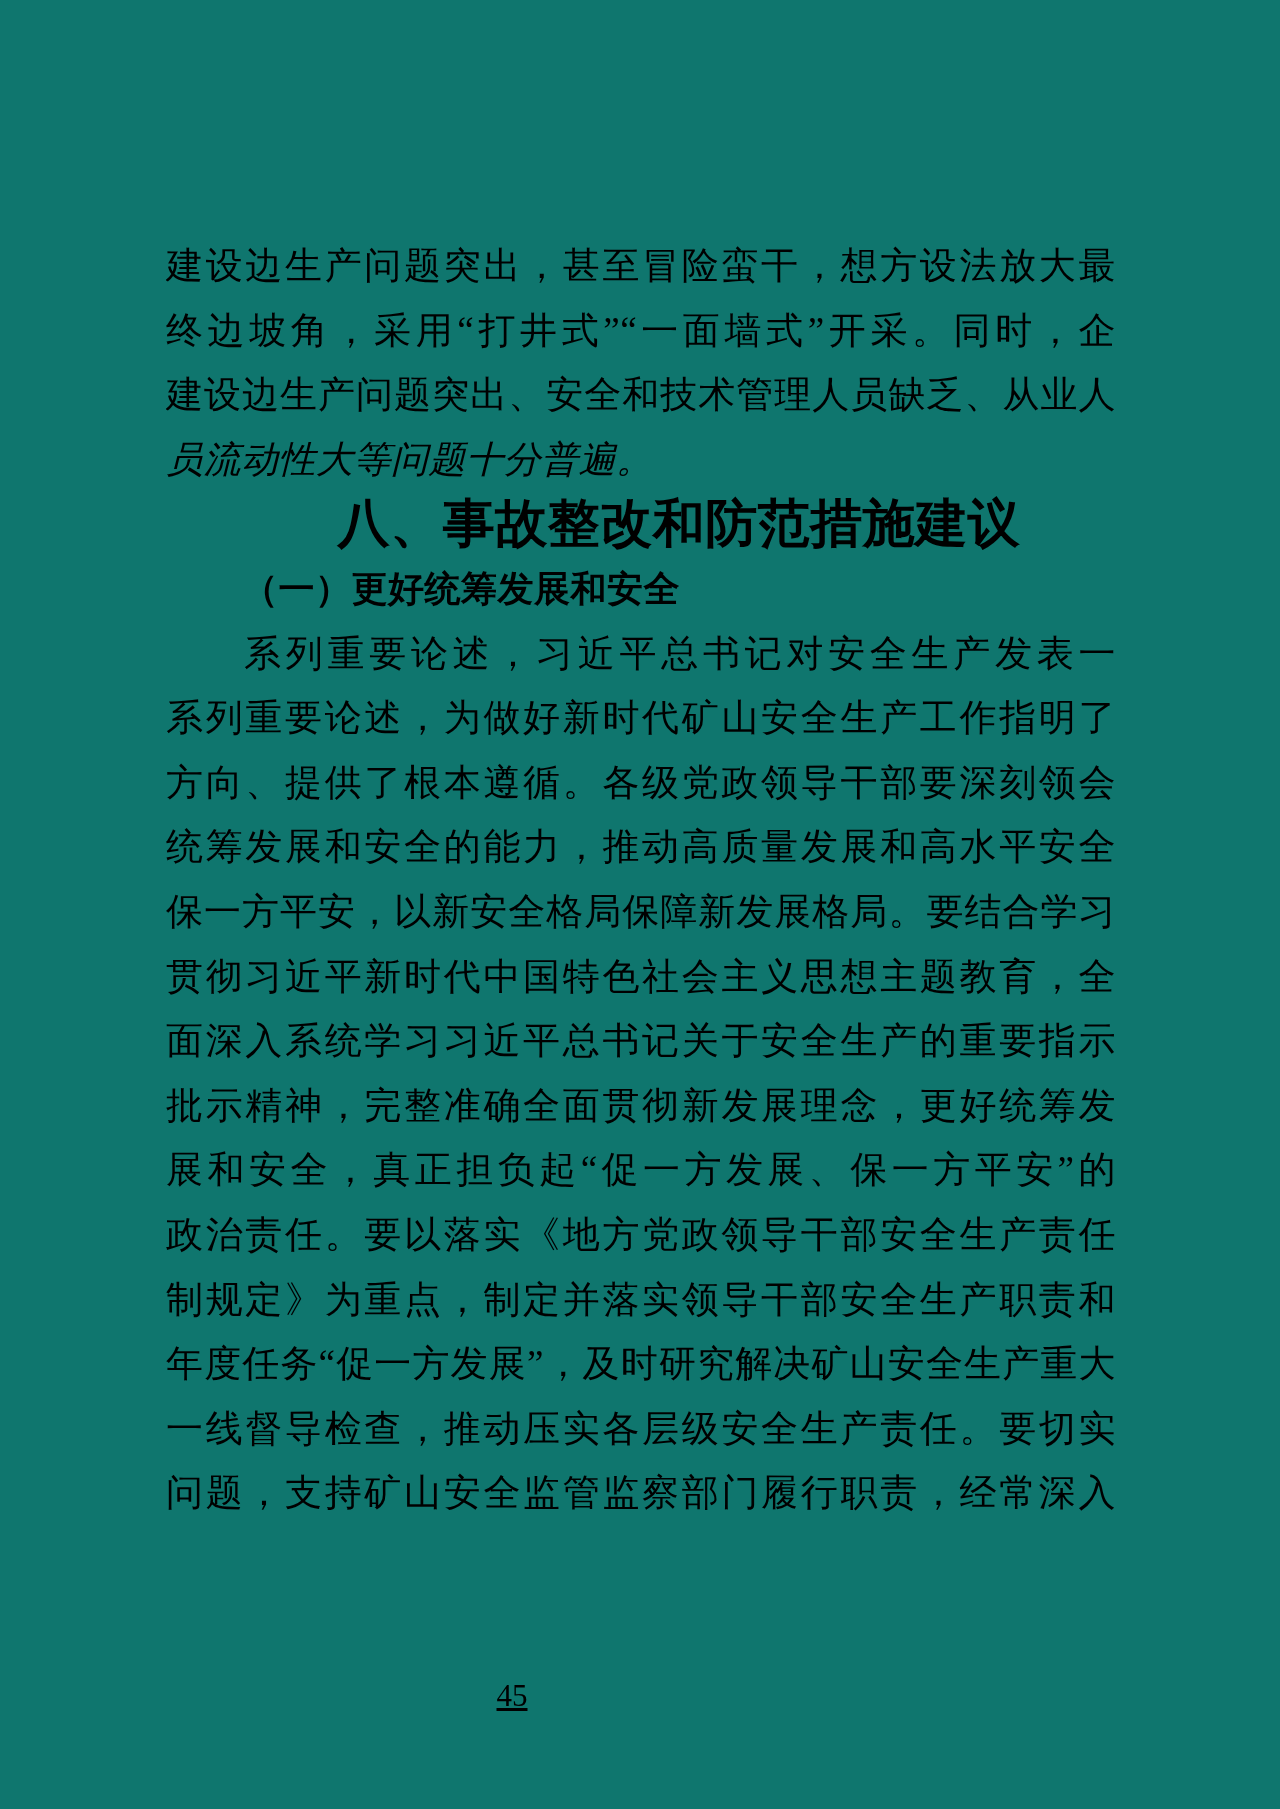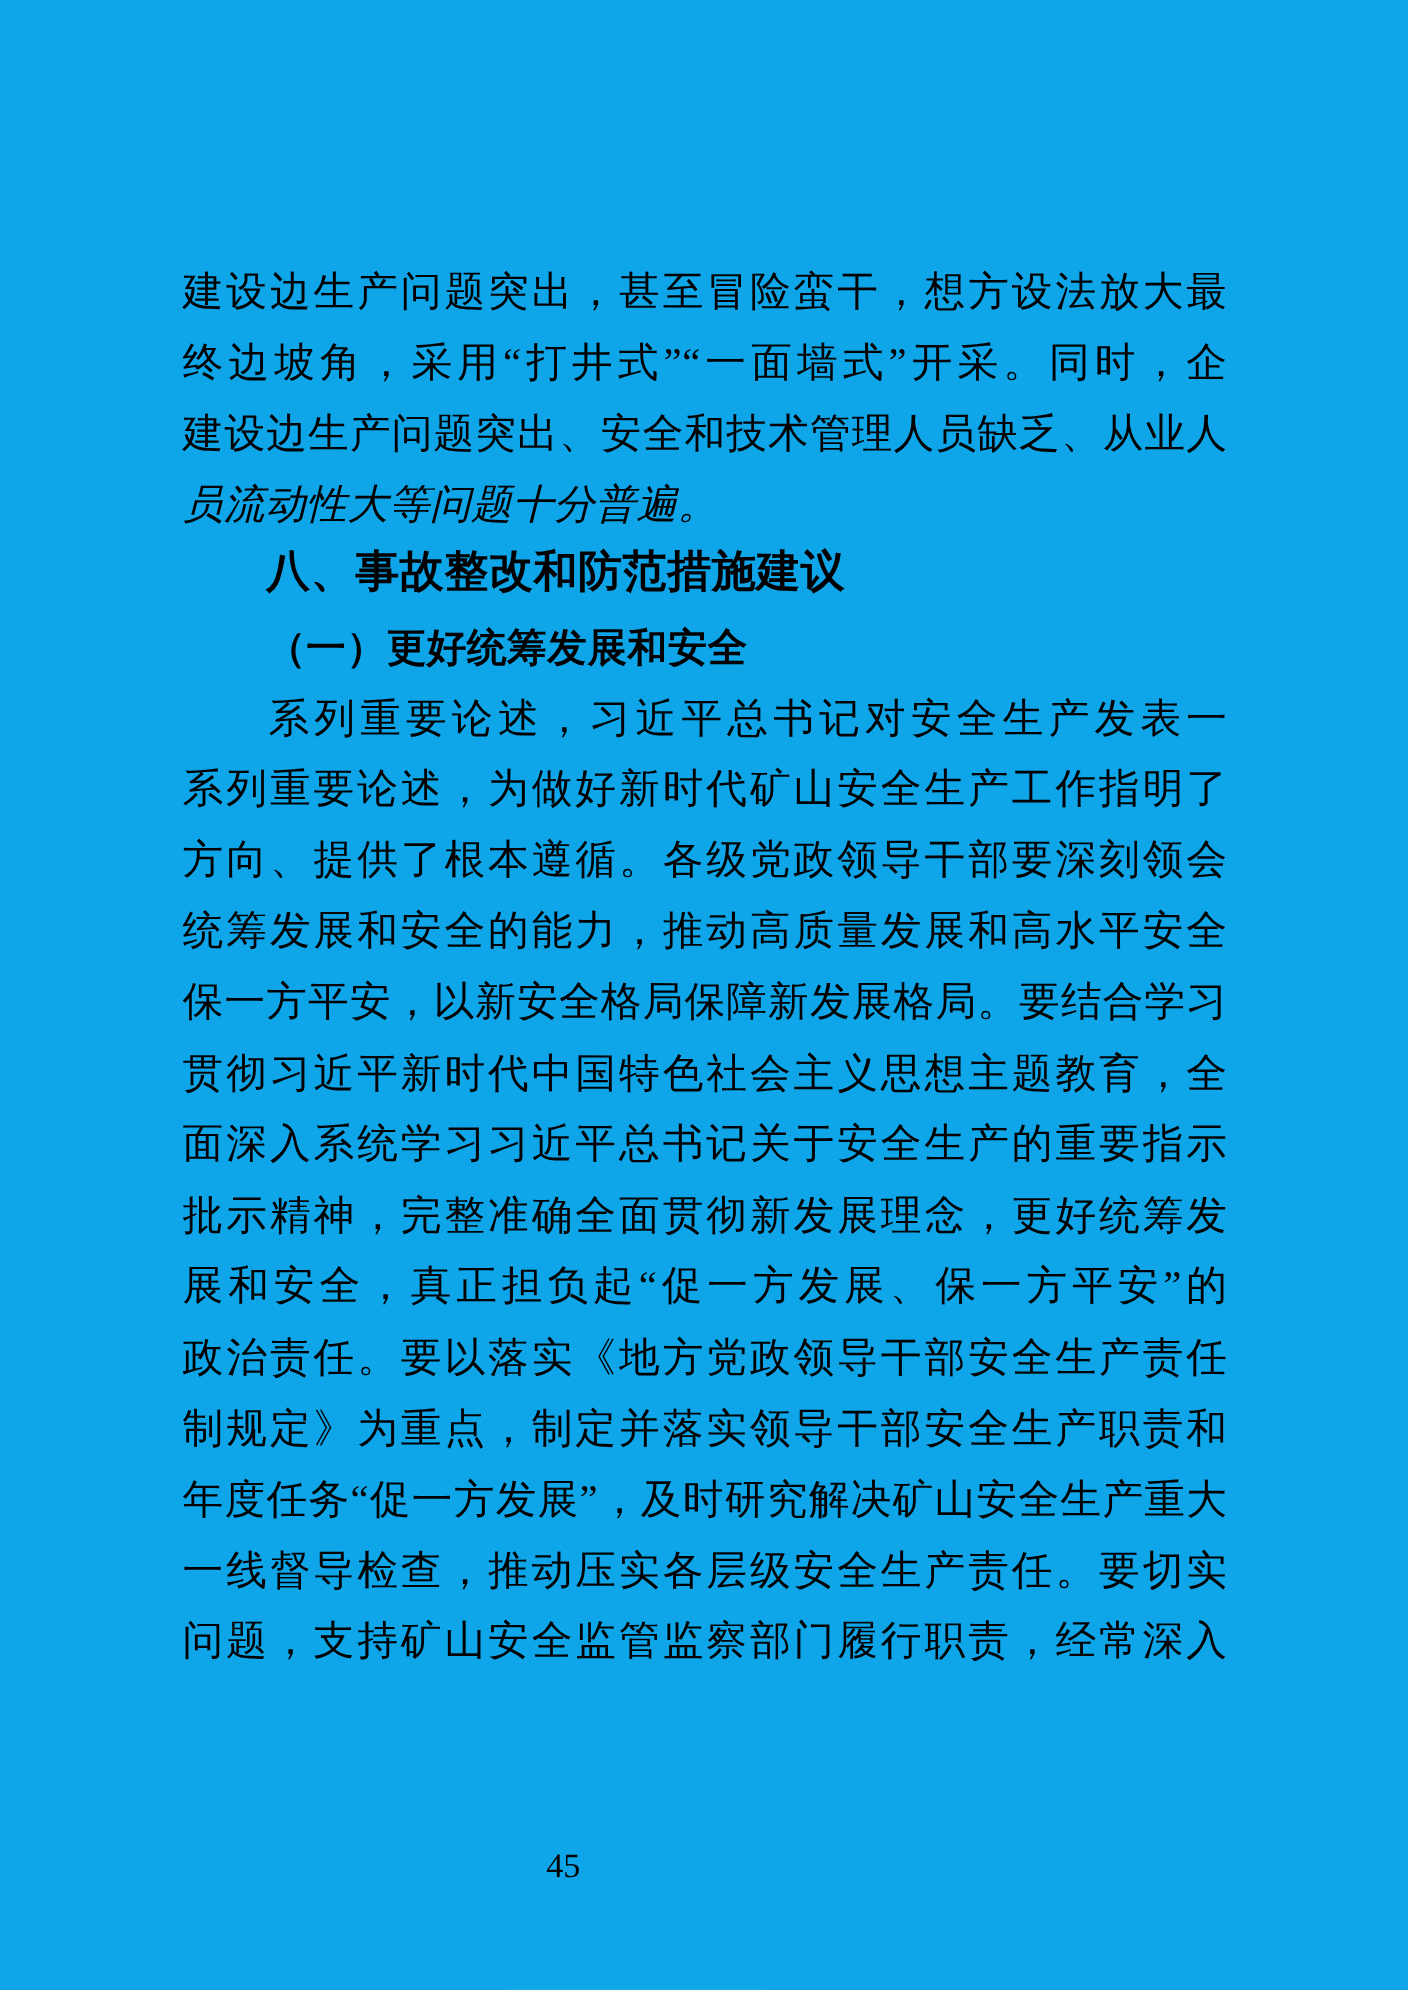--- a/index.html
+++ b/index.html
@@ -11,21 +11,21 @@
     width: 1280px;
     height: 1809px;
     position: relative;
     font-family: "Liberation Serif", serif;
     color: #000000;
     overflow: hidden;
   }
   .page {
     position: absolute;
     inset: 0;
-    background: #0ea5e9;
+    background: #0f766e;
   }
   .textblock {
     position: absolute;
     left: 166px;
     top: 234px;
     width: 950px;
     font-size: 37px;
     line-height: 64.6px;
     letter-spacing: 0.5px;
   }
@@ -37,24 +37,24 @@
   }
   .line.noj {
     text-align: left;
     text-align-last: auto;
     font-style: italic;
   }
   .line.indent {
     text-indent: 78px;
   }
   .heading {
-    font-family: Liberation Mono, monospace;
+    font-family: Liberation Serif, serif;
     font-weight: 700;
-    font-size: 40px;
-    text-align: left;
+    font-size: 52px;
+    text-align: center;
     text-align-last: auto;
     text-indent: 76px;
     height: 64.6px;
     overflow: hidden;
   }
   .subheading {
     font-weight: 600;
     font-size: 36px;
     text-align: left;
     text-align-last: auto;
@@ -64,20 +64,21 @@
   }
   .pagenum {
     position: absolute;
     top: 1676px;
     left: 0;
     width: 1024px;
     text-align: center;
     font-size: 31px;
     line-height: 40px;
     font-family: "Liberation Serif", serif;
+    text-decoration: underline;
   }
 </style>
 </head>
 <body>
 
 <div class="page">
   <div class="textblock">
 
     <div class="line">建设边生产问题突出，甚至冒险蛮干，想方设法放大最</div>
     <div class="line">终边坡角，采用“打井式”“一面墙式”开采。同时，企</div>

